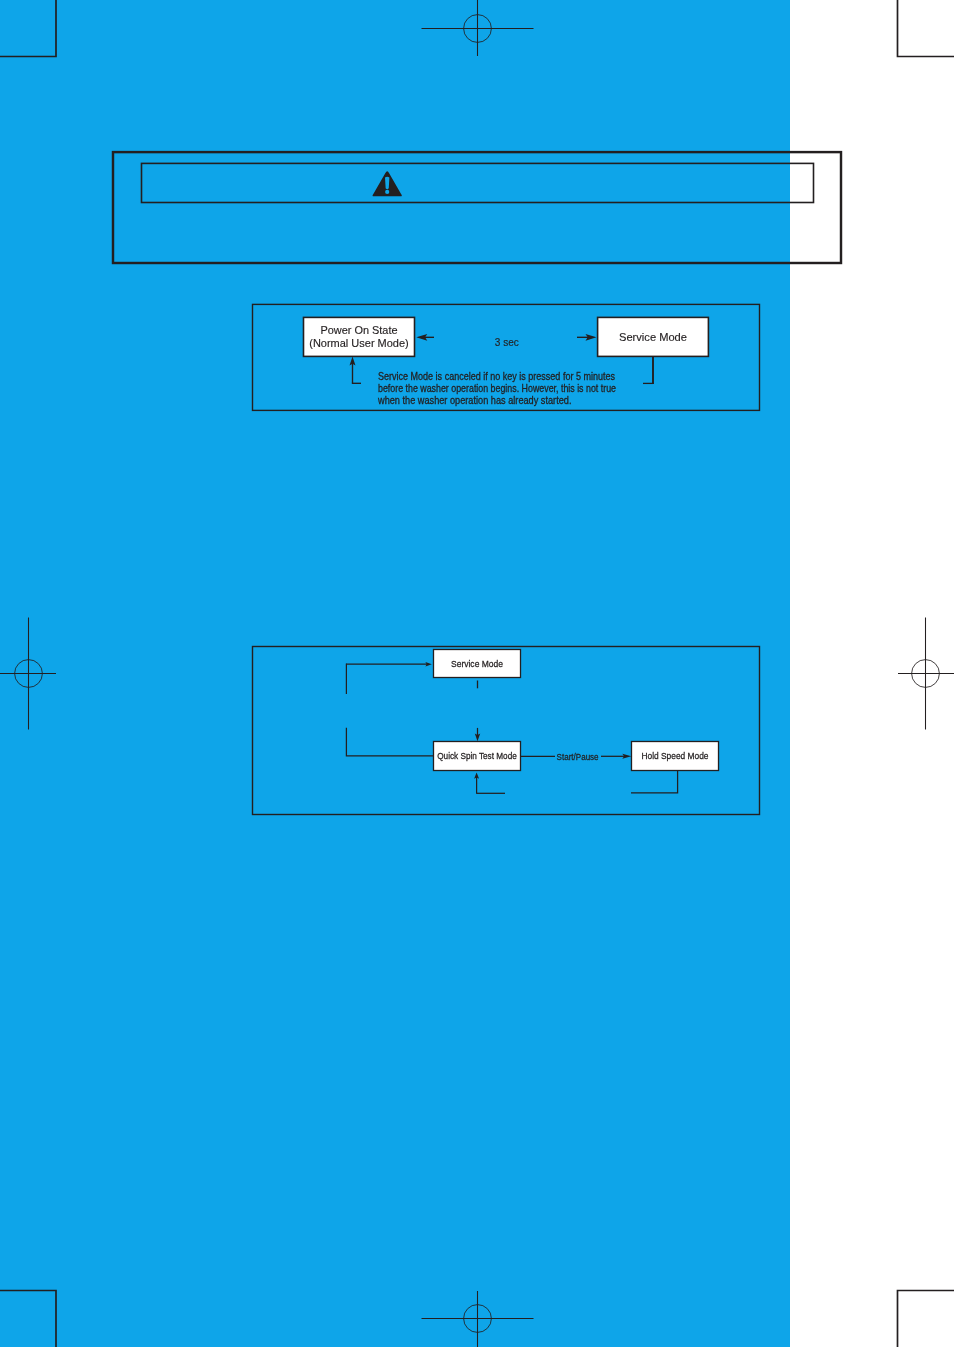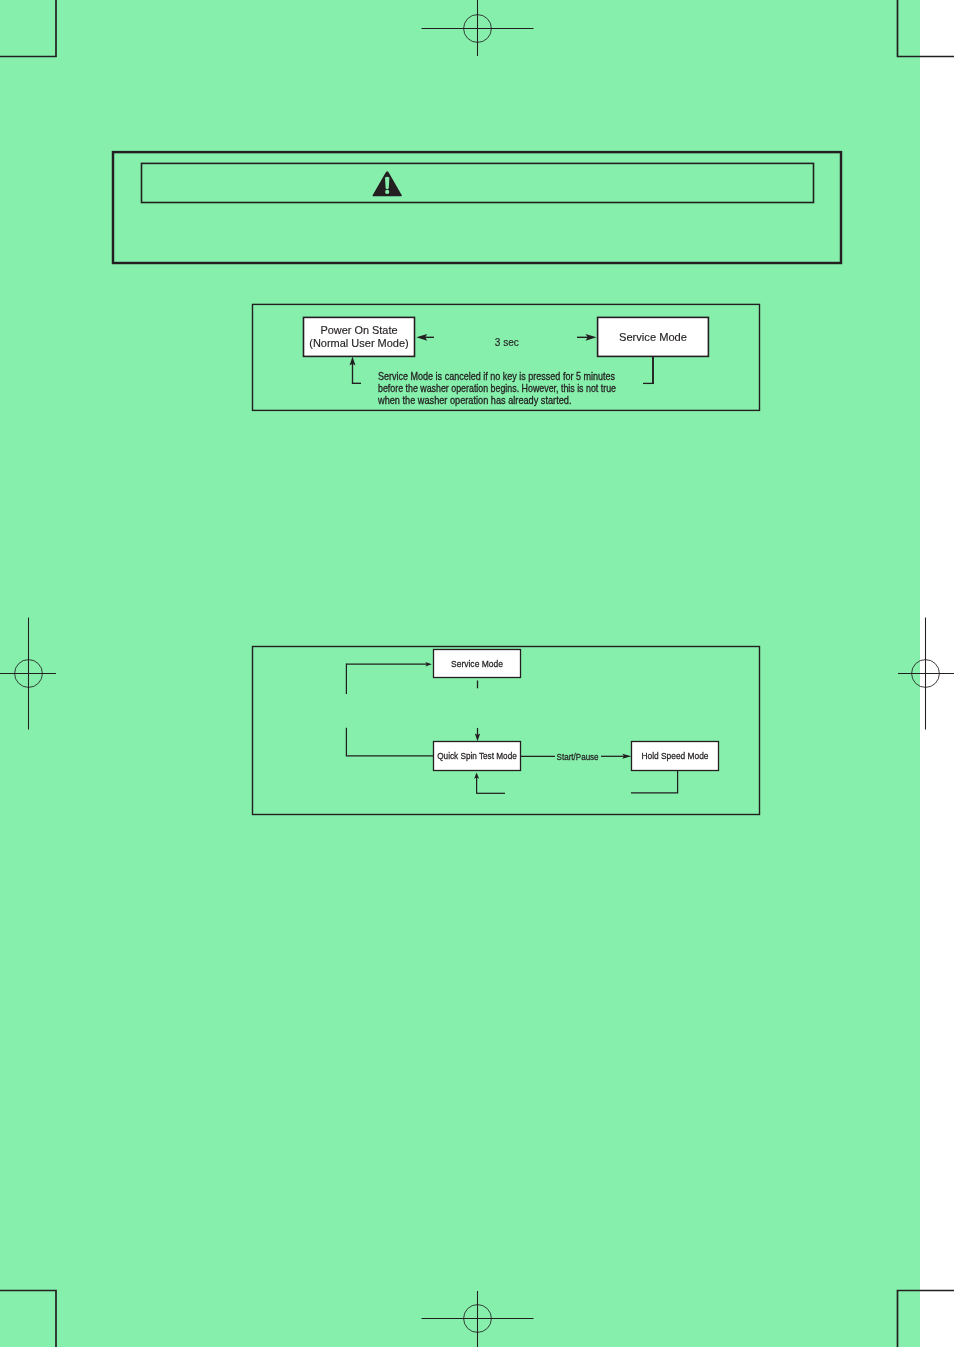--- a/index.html
+++ b/index.html
@@ -1,19 +1,19 @@
 <!DOCTYPE html>
 <html><head>
 <meta charset="utf-8">
 <title>Service Mode Diagram Page</title>
 <style>
   html,body{margin:0;padding:0;background:#ffffff;}
   body{width:954px;height:1347px;overflow:hidden;position:relative;
        font-family:"Liberation Sans", sans-serif; color:#231f20;}
-  #page{position:absolute;left:0;top:0;width:920px;height:1347px;background:#86efac;}
+  #page{position:absolute;left:0;top:0;width:790px;height:1347px;background:#0ea5e9;}
   svg.layer{position:absolute;left:0;top:0;width:954px;height:1347px;}
   text{font-family:"Liberation Sans", sans-serif;fill:#231f20;}
   
   svg.layer{-webkit-font-smoothing:antialiased;transform:translateZ(0);}
 </style>
 </head>
 <body>
 
 <div id="page">
 

